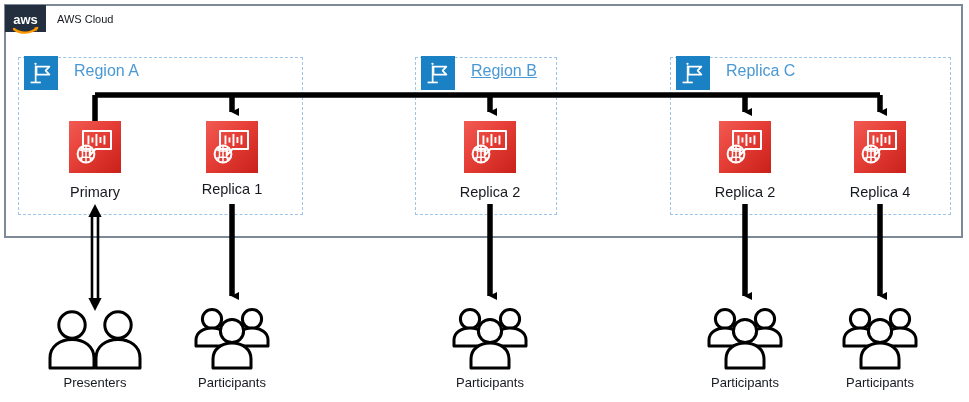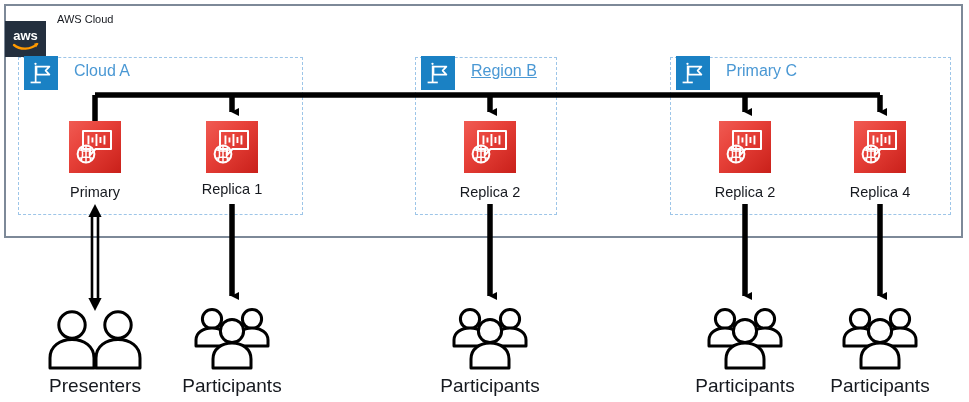--- a/index.html
+++ b/index.html
@@ -26,23 +26,23 @@
     top: 4px;
     width: 959px;
     height: 234px;
     border: 2px solid #7D8998;
     box-sizing: border-box;
     background: #ffffff;
   }
   .aws-badge {
     position: absolute;
     left: 5px;
-    top: 21px;
+    top: 5px;
     width: 41px;
-    height: 36px;
+    height: 27px;
     background: #232F3E;
     box-sizing: border-box;
   }
   .aws-badge svg { display: block; }
   .cloud-title {
     position: absolute;
     left: 57px;
     top: 13px;
     font-size: 11px;
     color: #16191F;
@@ -90,21 +90,21 @@
     transform: translateX(-50%);
   }
   
   .actor {
     position: absolute;
     transform: translateX(-50%);
   }
   .actor svg { display: block; }
   .actor-label {
     position: absolute;
-    font-size: 19px;
+    font-size: 13px;
     color: #16191F;
     font-family: "Liberation Sans", sans-serif;
     white-space: nowrap;
     transform: translateX(-50%);
   }
   
   .wires {
     position: absolute;
     left: 0;
     top: 0;
@@ -141,41 +141,41 @@
   </div>
 
   <div class="region-badge" style="left:24px; top:56px;">
     <svg width="34" height="34" viewBox="0 0 34 34">
       <circle cx="11.5" cy="7.8" r="1.15" fill="#FFFFFF"></circle>
       <rect x="10.8" y="9.6" width="1.7" height="17.4" fill="#FFFFFF"></rect>
       <rect x="6.6" y="25.6" width="10.2" height="1.7" fill="#FFFFFF"></rect>
       <path d="M12.5 10.6 H25.4 L21.6 14.6 L25.4 18.6 H12.5 Z" fill="none" stroke="#FFFFFF" stroke-width="1.7" stroke-linejoin="round"></path>
     </svg>
   </div>
-  <div class="region-label" style="left:74px; top:62px;">Cloud A</div>
+  <div class="region-label" style="left:74px; top:62px;">Region A</div>
 
   <div class="region-badge" style="left:421px; top:56px;">
     <svg width="34" height="34" viewBox="0 0 34 34">
       <circle cx="11.5" cy="7.8" r="1.15" fill="#FFFFFF"></circle>
       <rect x="10.8" y="9.6" width="1.7" height="17.4" fill="#FFFFFF"></rect>
       <rect x="6.6" y="25.6" width="10.2" height="1.7" fill="#FFFFFF"></rect>
       <path d="M12.5 10.6 H25.4 L21.6 14.6 L25.4 18.6 H12.5 Z" fill="none" stroke="#FFFFFF" stroke-width="1.7" stroke-linejoin="round"></path>
     </svg>
   </div>
   <div class="region-label" style="left:471px; top:62px;text-decoration:underline;">Region B</div>
 
   <div class="region-badge" style="left:676px; top:56px;">
     <svg width="34" height="34" viewBox="0 0 34 34">
       <circle cx="11.5" cy="7.8" r="1.15" fill="#FFFFFF"></circle>
       <rect x="10.8" y="9.6" width="1.7" height="17.4" fill="#FFFFFF"></rect>
       <rect x="6.6" y="25.6" width="10.2" height="1.7" fill="#FFFFFF"></rect>
       <path d="M12.5 10.6 H25.4 L21.6 14.6 L25.4 18.6 H12.5 Z" fill="none" stroke="#FFFFFF" stroke-width="1.7" stroke-linejoin="round"></path>
     </svg>
   </div>
-  <div class="region-label" style="left:726px; top:62px;">Primary C</div>
+  <div class="region-label" style="left:726px; top:62px;">Replica C</div>
 
   <svg class="wires wires-under" viewBox="0 0 969 402">
     <defs>
       <marker id="arrowDown" markerWidth="9" markerHeight="9" refX="4.5" refY="7.4" orient="auto" markerUnits="userSpaceOnUse">
         <path d="M0.6 0.4 L8.4 0.4 L4.5 8.4 Z" fill="#000000"></path>
       </marker>
       <marker id="arrowUp" markerWidth="9" markerHeight="9" refX="4.5" refY="7.4" orient="auto" markerUnits="userSpaceOnUse">
         <path d="M0.6 0.4 L8.4 0.4 L4.5 8.4 Z" fill="#000000"></path>
       </marker>
     </defs>

